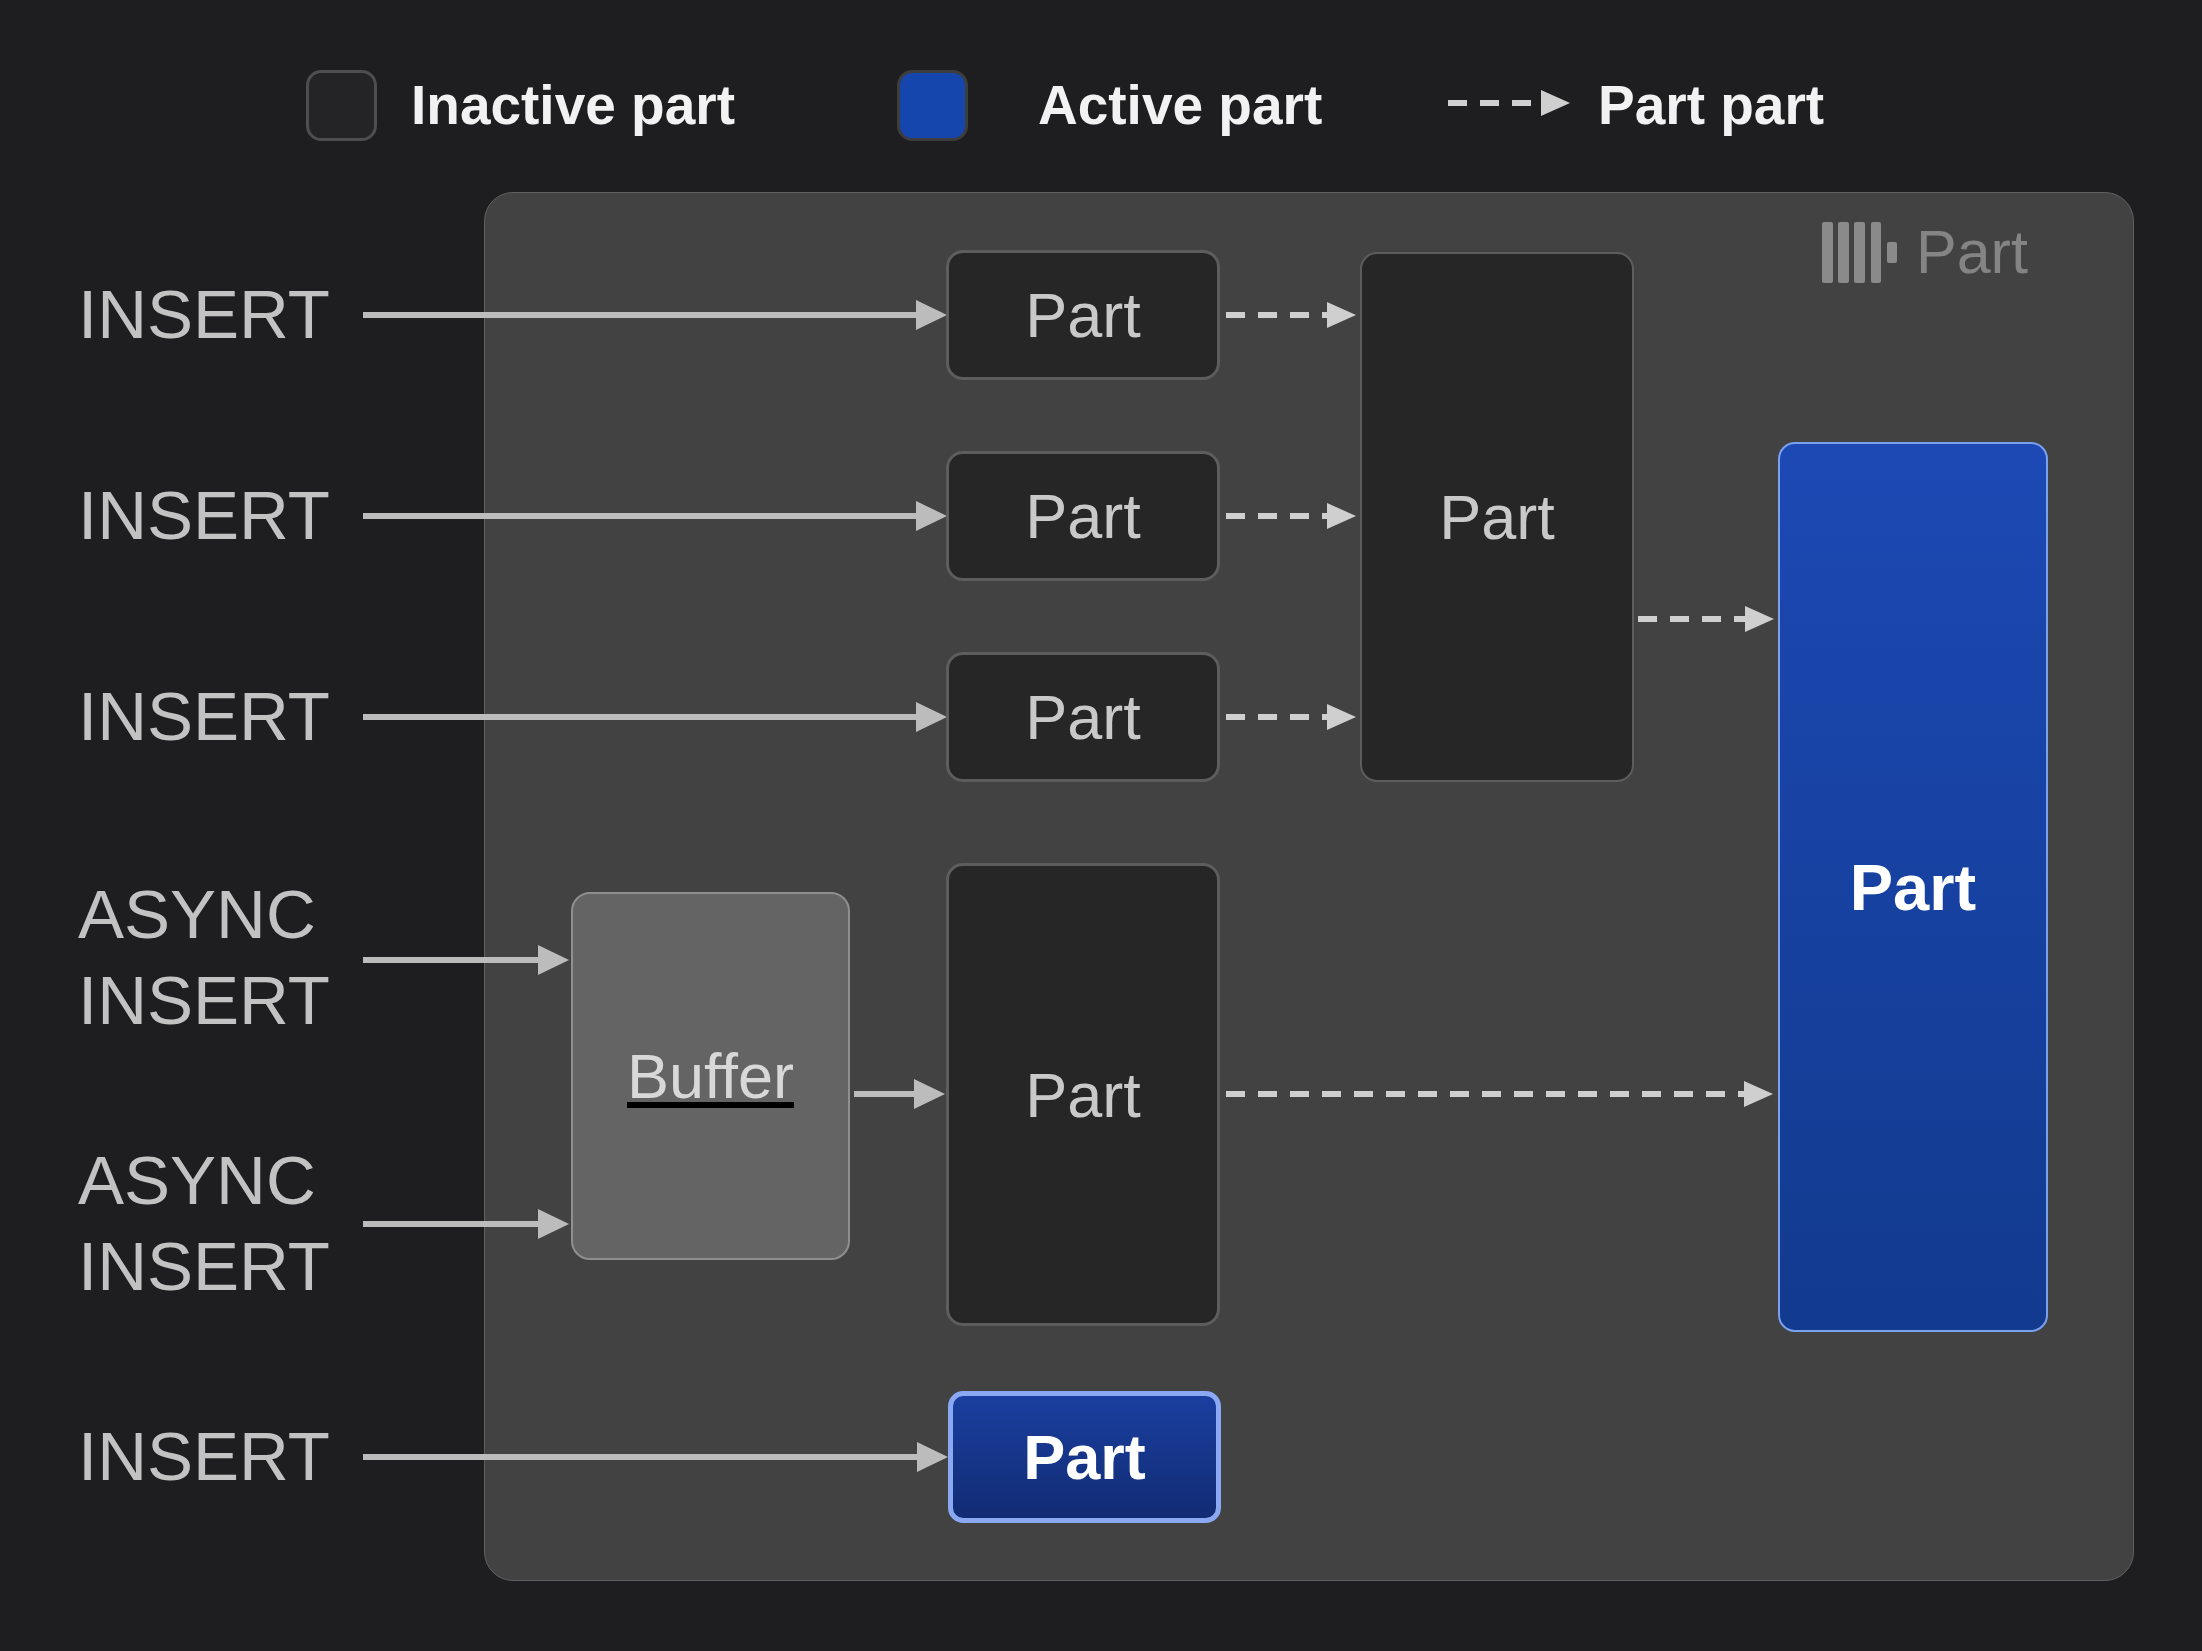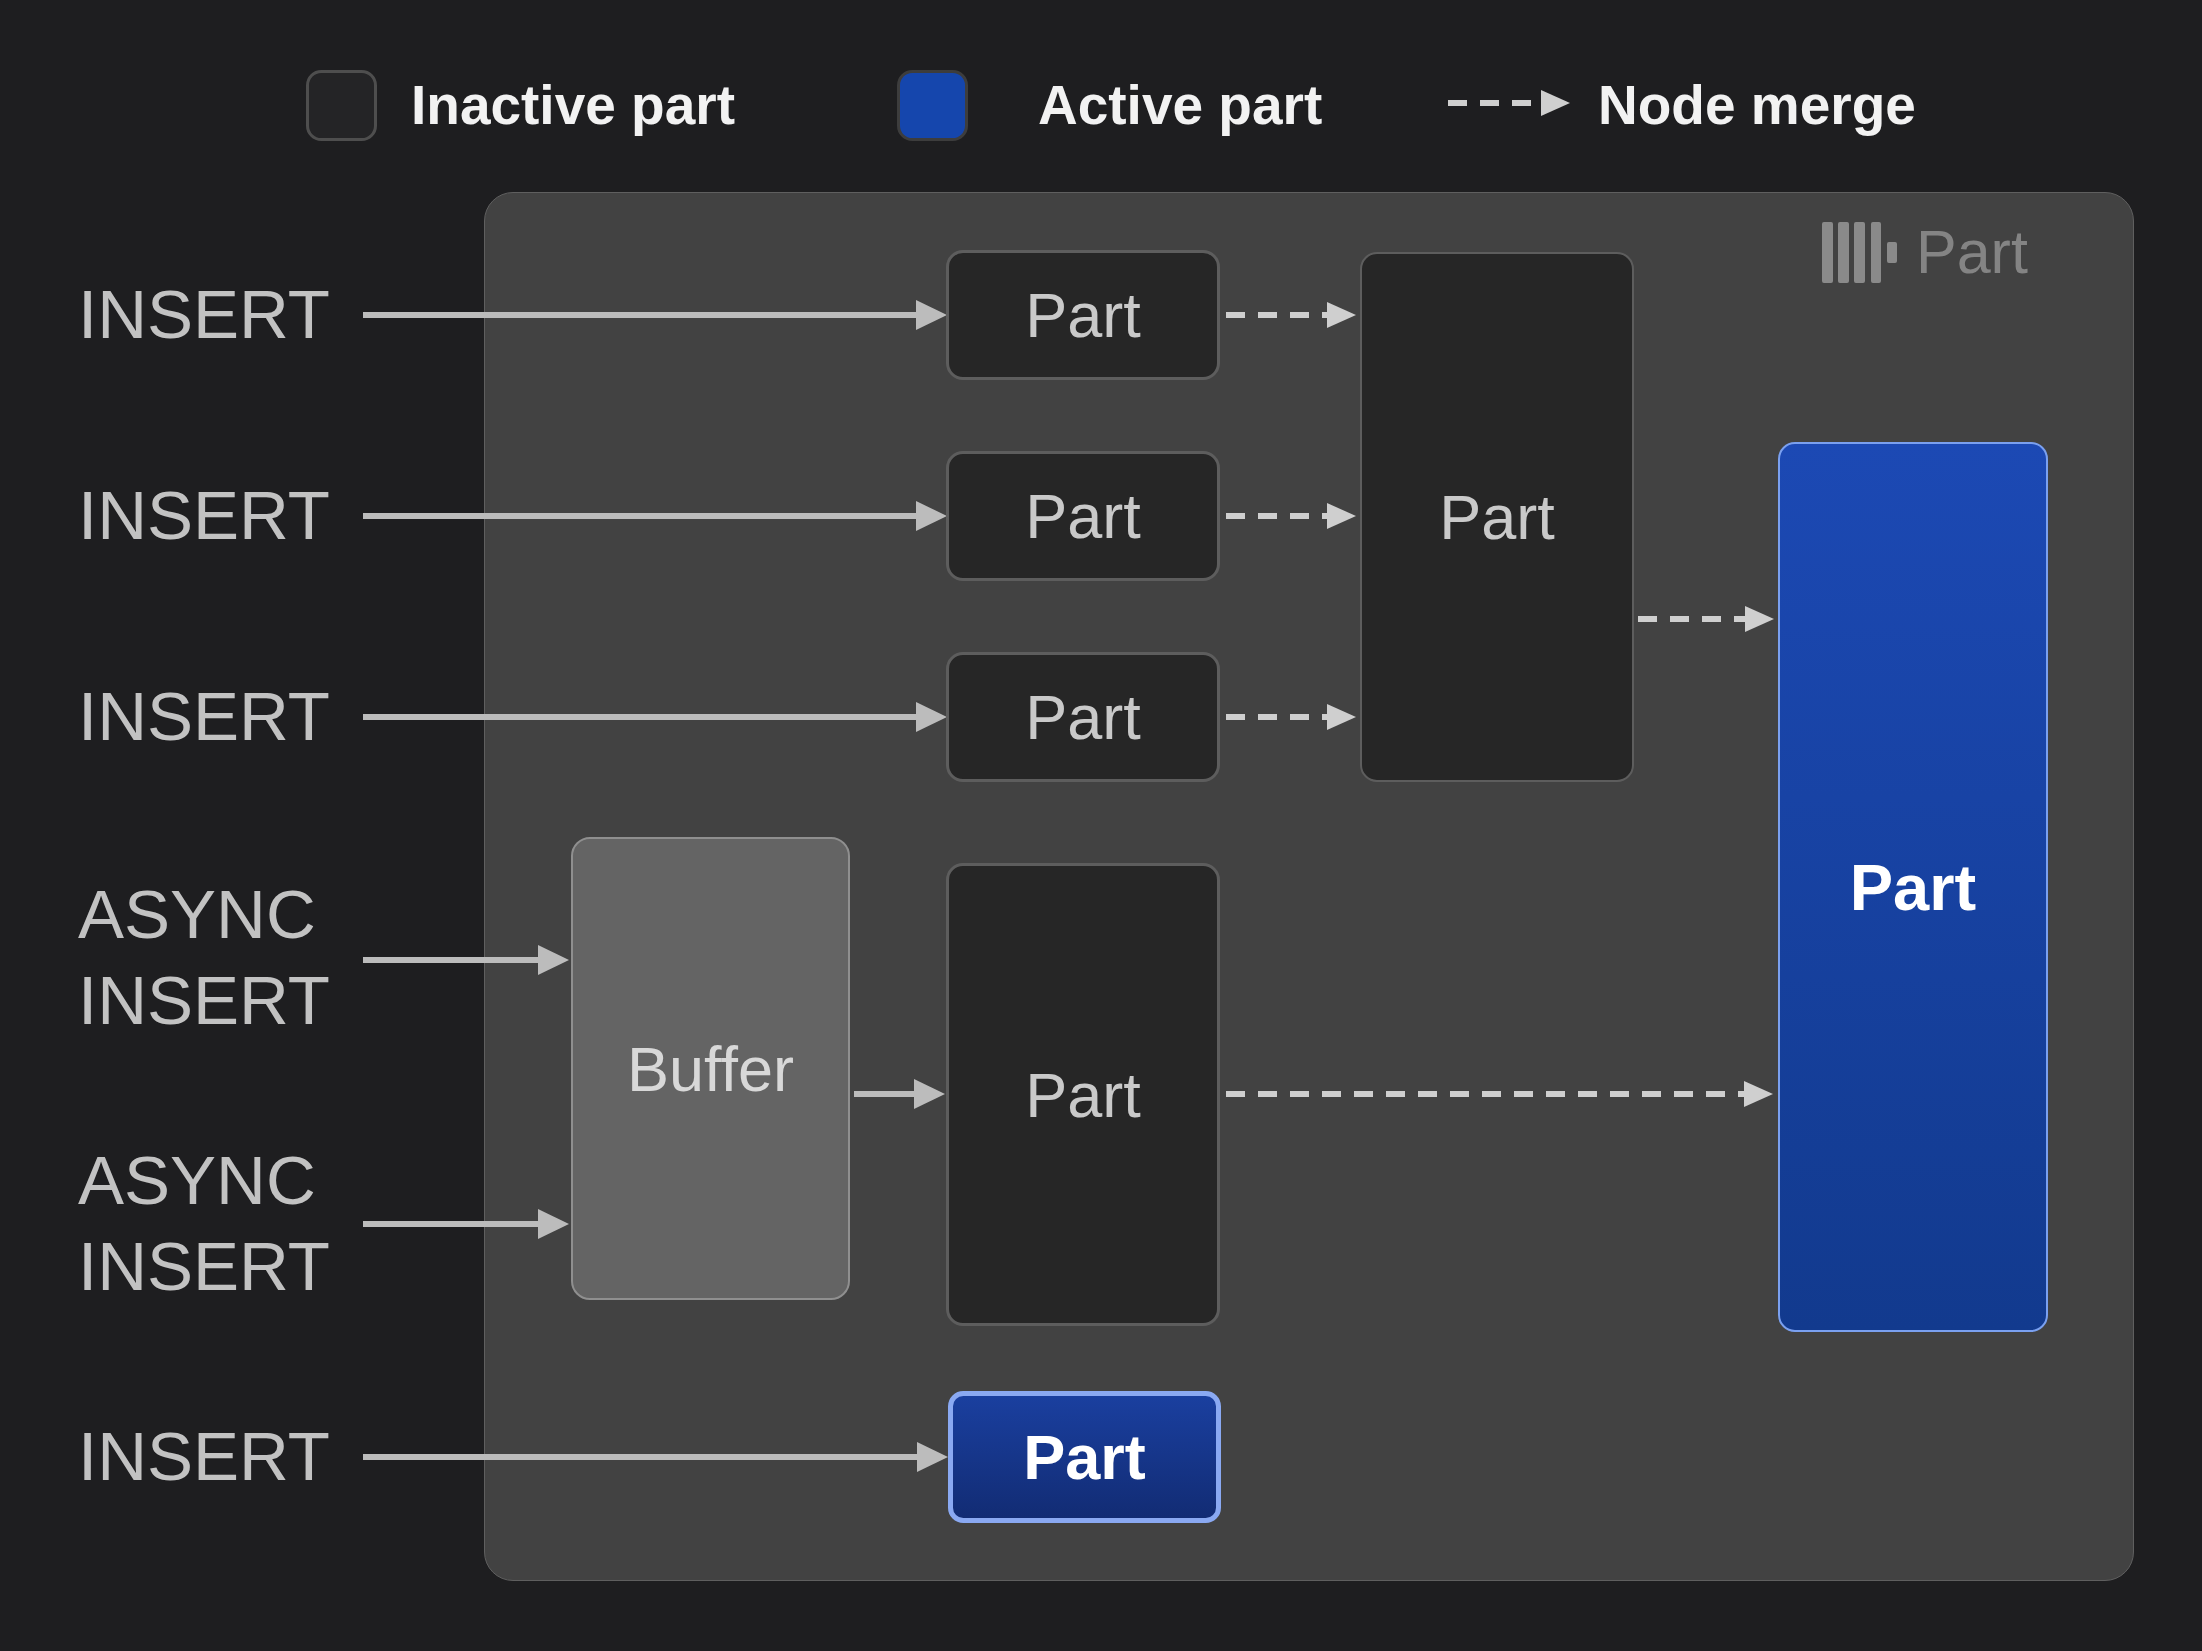--- a/index.html
+++ b/index.html
@@ -69,21 +69,21 @@
 <div class="abs legend-swatch sw-inactive" style="left:306px;top:70px;"></div>
 <div class="abs legend-label" style="left:411px;top:71px;">Inactive part</div>
 
 <div class="abs legend-swatch sw-active" style="left:897px;top:70px;"></div>
 <div class="abs legend-label" style="left:1002px;top:71px;margin-left:36px;">Active part</div>
 
 <div class="arrow dashed" style="left:1448px;top:103px;width:93px;">
   <div class="shaft"></div>
   <div class="head"></div>
 </div>
-<div class="abs legend-label" style="left:1598px;top:71px;">Node merge</div>
+<div class="abs legend-label" style="left:1598px;top:71px;">Part part</div>
 
 <div class="abs node"></div>
 
 <div class="abs ch-logo" style="left:1822px;top:222px;">
   <div class="ch-bar"></div>
   <div class="ch-bar"></div>
   <div class="ch-bar"></div>
   <div class="ch-bar"></div>
   <div class="ch-tick"></div>
 </div>
@@ -157,21 +157,21 @@
 </div>
 <div class="arrow dashed" style="left:1226px;top:1094px;width:518px;">
   <div class="shaft"></div>
     <div class="head"></div>
 </div>
 
 <div class="abs blue-box" style="left:1778px;top:442px;width:270px;height:890px;">
   <span class="lbl">Part</span>
 </div>
 
-<div class="abs buffer-box" style="left:571px;top:837px;width:279px;height:463px;">
+<div class="abs buffer-box" style="left:571px;top:892px;width:279px;height:368px;text-decoration:underline;">
   <span class="lbl">Buffer</span>
 </div>
 <div class="abs part-box" style="left:946px;top:863px;width:274px;height:463px;">
   <span class="lbl">Part</span>
 </div>
 
 <div class="abs blue-box small" style="left:948px;top:1391px;width:273px;height:132px;">
   <span class="lbl">Part</span>
 </div>
 

